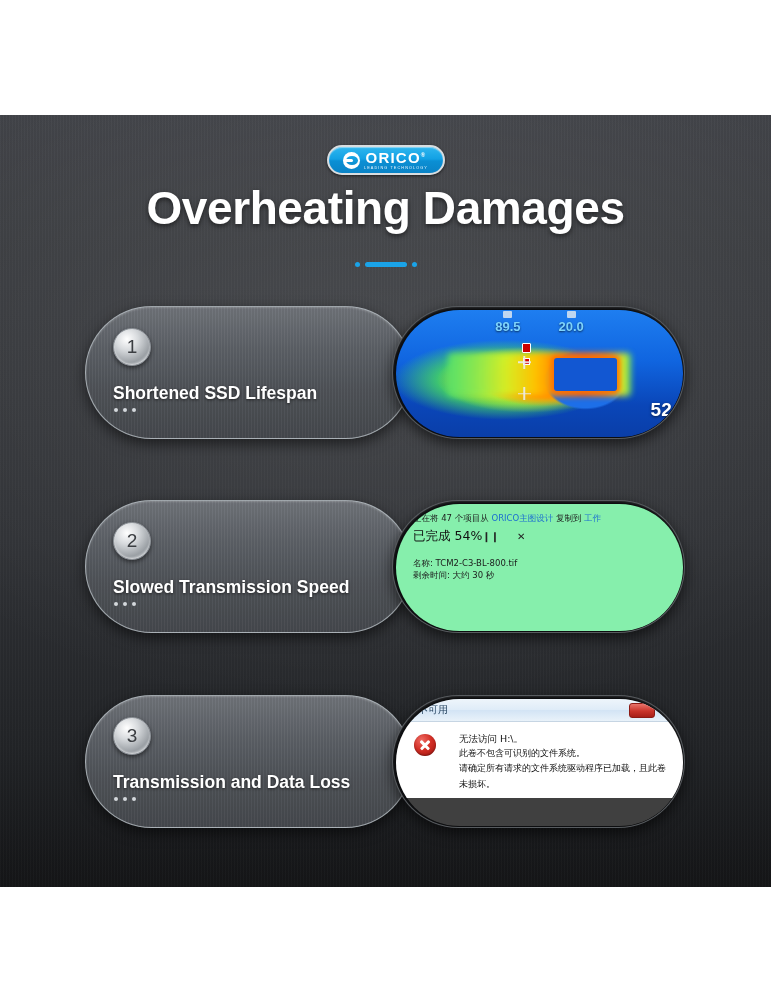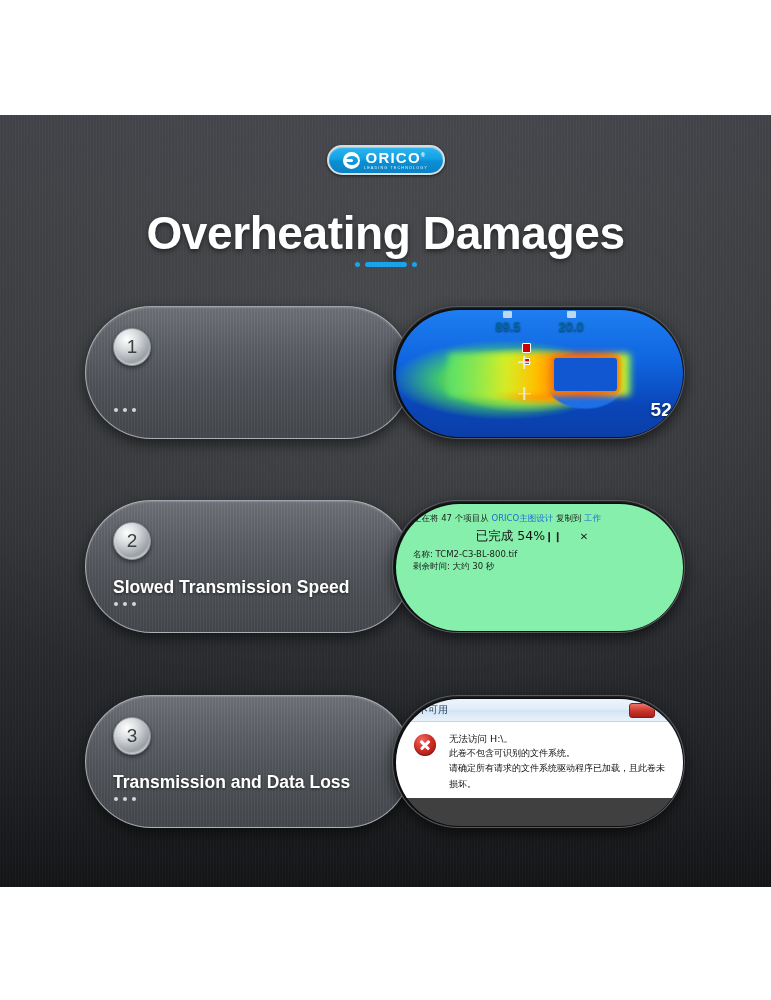--- a/index.html
+++ b/index.html
@@ -78,21 +78,21 @@
     letter-spacing: 1.2px;
   }
   .logo-name sup { font-size: 6px; vertical-align: super; }
   .logo-sub {
     font-size: 3.8px; color: #eaf7ff; letter-spacing: 1.1px;
     margin-top: 2px;
   }
 
   
   .title {
-    position: absolute; left: 0; top: 91px; width: 100%;
+    position: absolute; left: 0; top: 66px; width: 100%;
     text-align: center;
     font-size: 46px; font-weight: bold; color: #ffffff;
     letter-spacing: -0.4px;
     text-shadow: 0 2px 5px rgba(0,0,0,0.55);
     z-index: 5;
   }
   .divider {
     position: absolute; left: 50%; top: 147px;
     transform: translateX(-50%);
     display: flex; align-items: center; gap: 5px;
@@ -198,21 +198,21 @@
     display: flex; justify-content: center; gap: 38px; align-items: flex-start;
     padding-top: 1px;
   }
   .t-read { display: flex; flex-direction: column; align-items: center; line-height: 1; }
   .t-ico {
     width: 9px; height: 7px; margin-bottom: 2px;
     background: rgba(220,230,240,0.85);
     border-radius: 1px;
   }
   .t-val {
-    font-size: 13px; font-weight: bold; color: #0369a1;
+    font-size: 13px; font-weight: bold; color: #7dd3fc;
     text-shadow: 0 1px 2px rgba(0,0,0,0.6);
   }
   .t-big {
     position: absolute; right: 6px; bottom: 16px;
     font-size: 19px; font-weight: bold; color: #ffffff;
     text-shadow: 0 1px 3px rgba(0,0,0,0.6);
   }
   .t-cross {
     position: absolute; width: 13px; height: 13px;
   }
@@ -233,21 +233,21 @@
   
   .xfer {
     position: absolute; inset: 0;
     background: #86efac;
     padding: 9px 14px 6px 17px;
     font-family: "DejaVu Sans", sans-serif;
   }
   .xfer-line1 { font-size: 8.5px; color: #1b1b1b; white-space: nowrap; }
   .xfer-line1 .lnk { color: #1c6fd0; }
   .xfer-head {
-    display: flex; align-items: center; justify-content: center;
+    display: flex; align-items: center; justify-content: flex-start;
     margin-top: 3px;
   }
   .xfer-pct { font-size: 12.5px; color: #111; }
   .xfer-ctrls { display: flex; gap: 18px; padding-right: 18px; }
   .xfer-ctrls span { font-size: 10px; color: #222; }
   .graph {
     position: relative; margin-top: 5px;
     height: 51px; width: 256px;
     background: #ffffff;
     border-bottom: 1px solid #9a9a9a;
@@ -265,21 +265,21 @@
     background: #aaeaa2;
   }
   .graph-area {
     position: absolute; left: 0; bottom: 0; width: 62%; height: 100%;
   }
   .graph-area svg { display: block; width: 100%; height: 100%; }
   .graph-speed {
     position: absolute; right: 2px; bottom: 6px;
     font-size: 8px; color: #111;
   }
-  .xfer-foot { margin-top: 3px; font-size: 8.5px; color: #1b1b1b; line-height: 1.45; }
+  .xfer-foot { margin-top: 12px; font-size: 8.5px; color: #1b1b1b; line-height: 1.45; }
 
   
   .errdlg {
     position: absolute; inset: 0;
     background: #404040;
   }
   .err-title {
     height: 23px;
     background: linear-gradient(180deg,#eef5fb 0%, #dfecf8 48%, #d3e4f5 52%, #e9f2fa 100%);
     border-bottom: 1px solid #c6d5e3;
@@ -289,21 +289,21 @@
   .err-title-text { font-size: 10px; color: #1b3a57; font-family: "DejaVu Sans", sans-serif; }
   .err-close {
     width: 26px; height: 15px; margin-right: 26px;
     background: linear-gradient(180deg,#e8736a 0%, #c9332a 55%, #a71f18 100%);
     border: 1px solid #8c1a14; border-radius: 3px;
     position: relative;
   }
   .err-body {
     background: #ffffff;
     padding: 11px 12px 6px 18px;
-    display: flex; gap: 13px;
+    display: flex; gap: 23px;
     font-family: "DejaVu Sans", sans-serif;
   }
   .err-icon {
     flex: none; width: 22px; height: 22px; border-radius: 50%;
     background: radial-gradient(circle at 35% 28%, #ef6a62 0%, #d32f26 45%, #9e120c 100%);
     box-shadow: inset 0 -1px 2px rgba(0,0,0,0.35);
     position: relative; margin-top: 1px;
   }
   .err-icon::before, .err-icon::after {
     content: ""; position: absolute; left: 50%; top: 50%;
@@ -334,20 +334,21 @@
     <div class="title">Overheating Damages</div>
     <div class="divider">
       <span class="dot"></span>
       <span class="bar"></span>
       <span class="dot"></span>
     </div>
 
     <div class="row row-1">
       <div class="card">
         <div class="badge">1</div>
+        <div class="card-title">Shortened SSD Lifespan</div>
         <div class="card-dots">
             <i></i>
             <i></i>
             <i></i>
           </div>
       </div>
       <div class="media">
         <div class="media-inner">
           <div class="thermal">
             <div class="thermal-core"></div>

